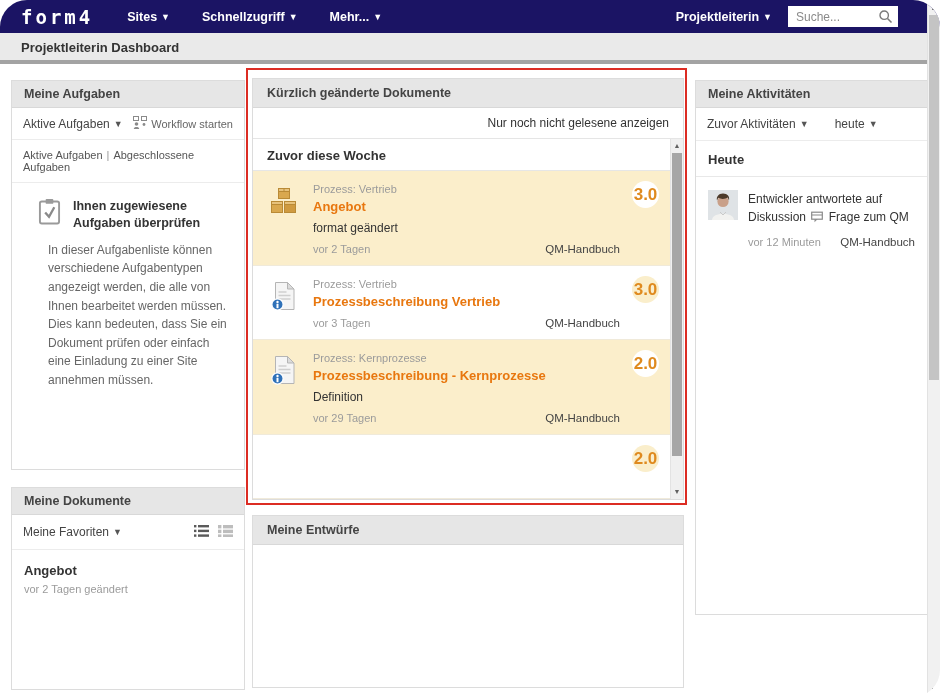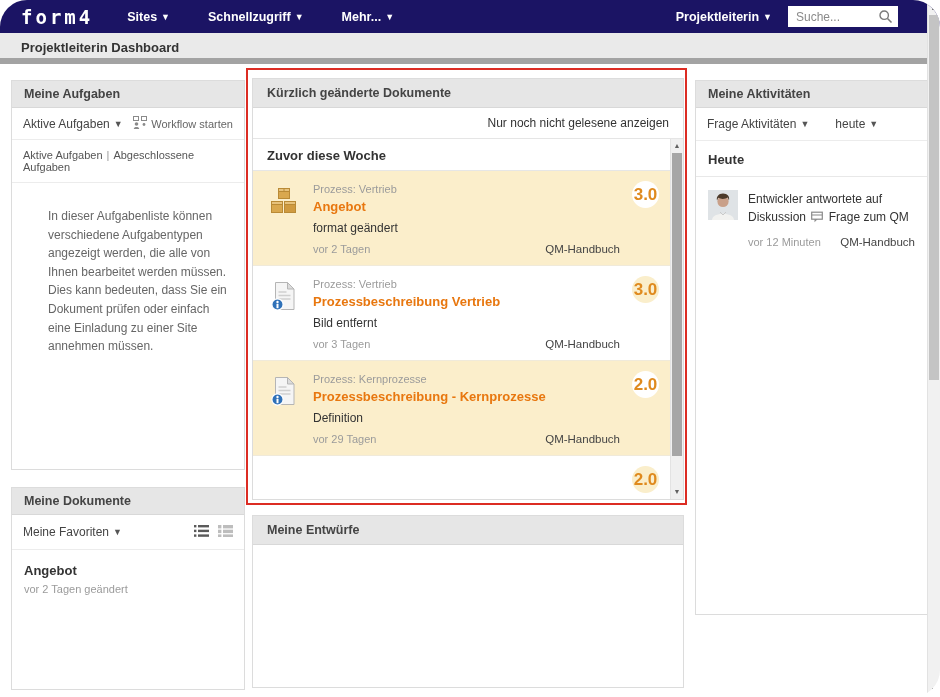--- a/index.html
+++ b/index.html
@@ -3,32 +3,32 @@
 <meta charset="utf-8">
 <style>
   * { margin:0; padding:0; box-sizing:border-box; }
   html,body { background:#fff; }
   body { font-family:"Liberation Sans", sans-serif; }
   #screen { position:relative; width:940px; height:697px; overflow:hidden; background:#fff;border-radius:27px; }
 
   
   .navbar { position:absolute; left:0; top:0; width:940px; height:33px; background:#1b1464; display:flex; align-items:center; }
   .logo { font-family:"DejaVu Sans Mono", monospace; color:#fff; font-size:19px; letter-spacing:3px; margin:0 0 0 21px; font-weight:bold; cursor:pointer; }
-  .nav-menu { display:flex; margin-left:34px;gap:6px; }
+  .nav-menu { display:flex; margin-left:34px; }
   .nav-item { color:#fff; font-size:12.5px; font-weight:bold; margin-right:32px; cursor:pointer; white-space:nowrap; }
   .caret { font-size:9px; position:relative; top:-1px; margin-left:4px; }
   .nav-spacer { flex:1; }
   .user-menu { color:#fff; font-size:12.5px; font-weight:bold; margin-right:16px; cursor:pointer; white-space:nowrap; }
   .searchbox { position:relative; margin-right:42px; }
   .searchbox input { width:110px; height:21px; border:none; background:#fff; font-family:"Liberation Sans",sans-serif; font-size:12px; color:#444; padding:0 26px 0 8px; outline:none; }
   .searchbox input::placeholder { color:#8a8a8a; }
   .search-ic { position:absolute; right:5px; top:3px; }
 
   
-  .subheader { position:absolute; left:0; top:33px; width:940px; height:31px; background:#eaeaea; border-bottom:6px solid #a3a3a3; line-height:30px; padding-left:21px; font-size:13px; font-weight:bold; color:#333; }
+  .subheader { position:absolute; left:0; top:33px; width:940px; height:31px; background:#eaeaea; border-bottom:4px solid #a3a3a3; line-height:30px; padding-left:21px; font-size:13px; font-weight:bold; color:#333; }
 
   
   .panel { position:absolute; background:#fff; border:1px solid #dcdcdc; }
   .panel-hdr { background:#e6e6e6; border-bottom:1px solid #d8d8d8; padding:6px 12px; font-size:12.5px; font-weight:bold; color:#444; }
   .toolbar { display:flex; align-items:center; justify-content:space-between; padding:8px 11px; border-bottom:1px solid #ececec; }
   .dd { font-size:12px; font-weight:normal; color:#444; cursor:pointer; white-space:nowrap; }
   .dd .caret { color:#555; }
 
   
   #tasks { left:11px; top:80px; width:234px; height:390px; }
@@ -143,20 +143,30 @@
               <circle cx="11" cy="8.5" r="1.4" fill="#8a8a8a"></circle>
             </svg>
         </span>
         <span>Workflow starten</span>
       </div>
     </div>
     <div class="task-tabs">
       <a>Aktive Aufgaben</a><span class="sep">|</span><a>Abgeschlossene Aufgaben</a>
     </div>
     <div class="task">
+      <div class="task-head">
+        <span>
+          <svg width="23" height="27" viewBox="0 0 24 28">
+              <rect x="2" y="3.5" width="20" height="23" rx="2" fill="#fff" stroke="#9a9a9a" stroke-width="2"></rect>
+              <rect x="8" y="1" width="8" height="5" rx="1" fill="#9a9a9a"></rect>
+              <path d="M7.5 15 l4 4.5 L17 9.5" stroke="#8a8a8a" stroke-width="2.4" fill="none"></path>
+            </svg>
+        </span>
+        <div class="task-title">Ihnen zugewiesene Aufgaben überprüfen</div>
+      </div>
       <div class="task-desc">In dieser Aufgabenliste können verschiedene Aufgabentypen angezeigt werden, die alle von Ihnen bearbeitet werden müssen. Dies kann bedeuten, dass Sie ein Dokument prüfen oder einfach eine Einladung zu einer Site annehmen müssen.</div>
     </div>
   </div>
 
   <div class="panel" id="mydocs">
     <div class="panel-hdr">Meine Dokumente</div>
     <div class="toolbar">
       <div class="dd"><span>Meine Favoriten</span><span class="caret">▼</span></div>
       <div class="view-icons">
         <span>
@@ -231,21 +241,20 @@
                 <path d="M7.5 2.5 h12 l6.5 6.5 v20.5 h-18.5 z" fill="#f5f5f5" stroke="#b5b5b5"></path>
                 <path d="M19.5 2.5 l6.5 6.5 h-6.5 z" fill="#dcdcdc" stroke="#b5b5b5"></path>
                 <path d="M10.5 12 h8 M10.5 15.5 h12 M10.5 19 h12" stroke="#cfcfcf" stroke-width="1.4"></path>
                 <circle cx="9.5" cy="24.5" r="5.6" fill="#2f71b8" stroke="#fff" stroke-width="1.2"></circle>
                 <circle cx="9.5" cy="22" r="1.2" fill="#fff"></circle>
                 <rect x="8.5" y="23.8" width="2" height="4.4" fill="#fff"></rect>
               </svg>
           </span>
           <div class="doc-meta">Prozess: Vertrieb</div>
           <div class="doc-title">Prozessbeschreibung Vertrieb</div>
-          <div class="doc-change">Bild entfernt</div>
           <div class="doc-foot">
             <span class="doc-time">vor 3 Tagen</span>
             <span class="doc-site">QM-Handbuch</span>
           </div>
           <div class="badge">3.0</div>
         </div>
 
 
         <div class="doc-item hl">
           <span class="doc-icon">
@@ -283,21 +292,21 @@
     </div>
   </div>
 
   <div class="panel" id="drafts">
     <div class="panel-hdr">Meine Entwürfe</div>
   </div>
 
   <div class="panel" id="activities">
     <div class="panel-hdr">Meine Aktivitäten</div>
     <div class="act-toolbar">
-      <div class="dd"><span>Frage Aktivitäten</span><span class="caret">▼</span></div>
+      <div class="dd"><span>Zuvor Aktivitäten</span><span class="caret">▼</span></div>
       <div class="dd"><span>heute</span><span class="caret">▼</span></div>
     </div>
     <div class="act-sec">Heute</div>
     <div class="act-item">
       <span class="avatar">
         <svg width="30" height="30" viewBox="0 0 30 30">
             <rect width="30" height="30" fill="#dfe3e6"></rect>
             <path d="M4 30 c0-8.5 22-8.5 22 0 z" fill="#f2f2f0"></path>
             <circle cx="15" cy="11.5" r="5.6" fill="#c9a089"></circle>
             <path d="M15 3.6 c-4.6 0-6.8 3.4-6 6.8 l1.2-2.6 c3.6 1.9 7.3 1 9.6-0.2 l1.2 2.8 c0.9-3.6-1.4-6.8-6-6.8 z" fill="#4c3a2a"></path>

